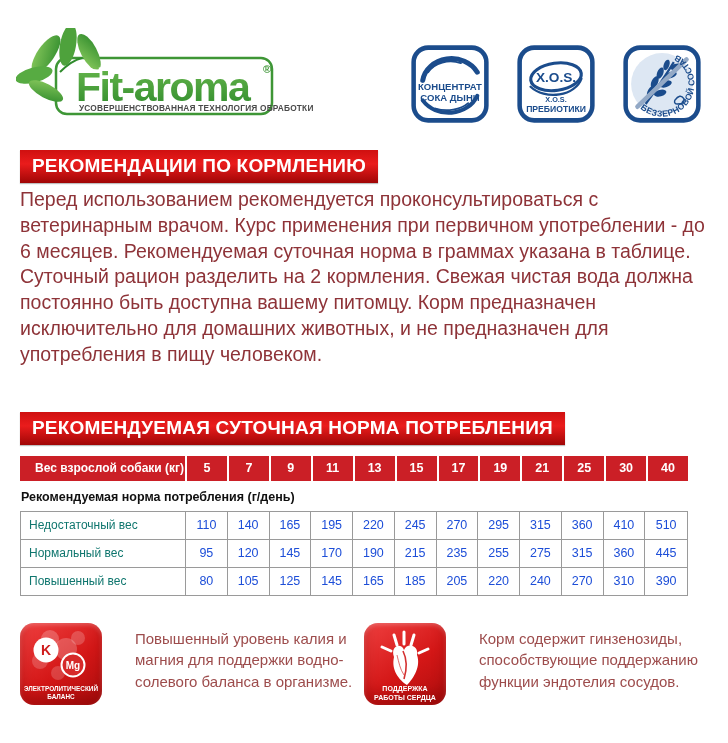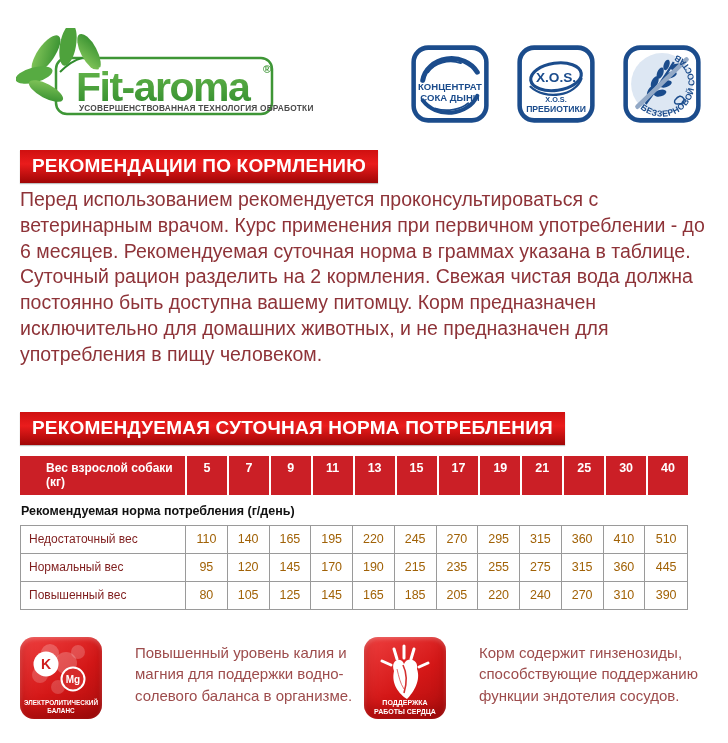--- a/index.html
+++ b/index.html
@@ -16,28 +16,28 @@
           padding:5px 12px 6px;background:linear-gradient(180deg,#cf1010 0%,#ea1c1c 42%,#a00606 100%);
           box-shadow:0 1px 1px rgba(0,0,0,.25);}
   .sec1{margin:10px 20px 0;}
   .sec1 .para{margin:4px 0 0;width:700px;font-size:19.5px;line-height:25.8px;color:#8e3338;}
   .sec2{margin:44px 20px 0;}
 
   
   .norm-table{width:668px;margin-top:11px;}
   .thead{display:grid;grid-template-columns:165px repeat(12,1fr);background:#cb1f26;}
   .th{color:#fff;font-weight:bold;font-size:12.5px;text-align:center;padding:5px 0 6px;border-left:2px solid #fff;}
-  .th.label{text-align:left;padding-left:26px;border-left:none;font-size:12px;}
+  .th.label{text-align:left;padding-left:15px;border-left:none;font-size:12px;}
   .subhead{font-weight:bold;font-size:12.5px;color:#101010;padding:9px 0 7px 1px;}
   .tbody{border:1px solid #9a9a9a;}
   .trow{display:grid;grid-template-columns:165px repeat(12,1fr);}
   .trow:not(:last-child) .td{border-bottom:1px solid #9a9a9a;}
-  .td{border-right:1px solid #9a9a9a;font-size:12.5px;color:#a16207;text-align:center;padding:6px 0 7px;}
+  .td{border-right:1px solid #9a9a9a;font-size:12.5px;color:#1d4ed8;text-align:center;padding:6px 0 7px;}
   .td:last-child{border-right:none;}
-  .td.label{text-align:left;padding-left:8px;font-size:12px;color:#7f1d1d;}
+  .td.label{text-align:left;padding-left:8px;font-size:12px;color:#0f766e;}
 
   
   .features{display:flex;margin:27px 20px 0 20px;}
   .feature{display:flex;gap:13px;width:358px;}
   .ficon{width:82px;height:82px;border-radius:14px;flex:0 0 82px;
          background:linear-gradient(145deg,#ef4040 0%,#d41717 55%,#ae0d0d 100%);
          box-shadow:inset 0 -10px 14px rgba(110,0,0,.35), inset 0 2px 4px rgba(255,255,255,.25);}
   .ftext{font-size:15px;line-height:21.5px;color:#9d4c4c;padding-top:5px;max-width:258px;margin-left:20px;}
 </style>
 </head>

